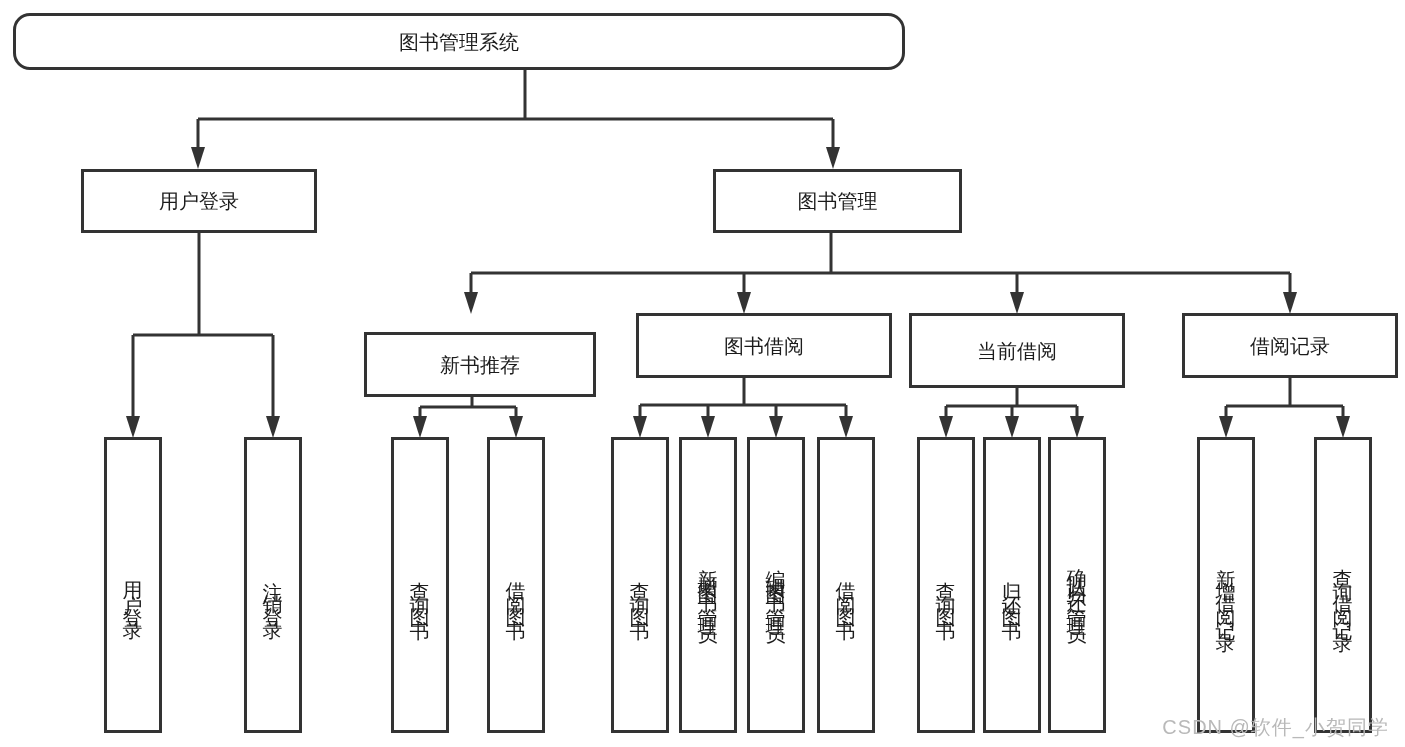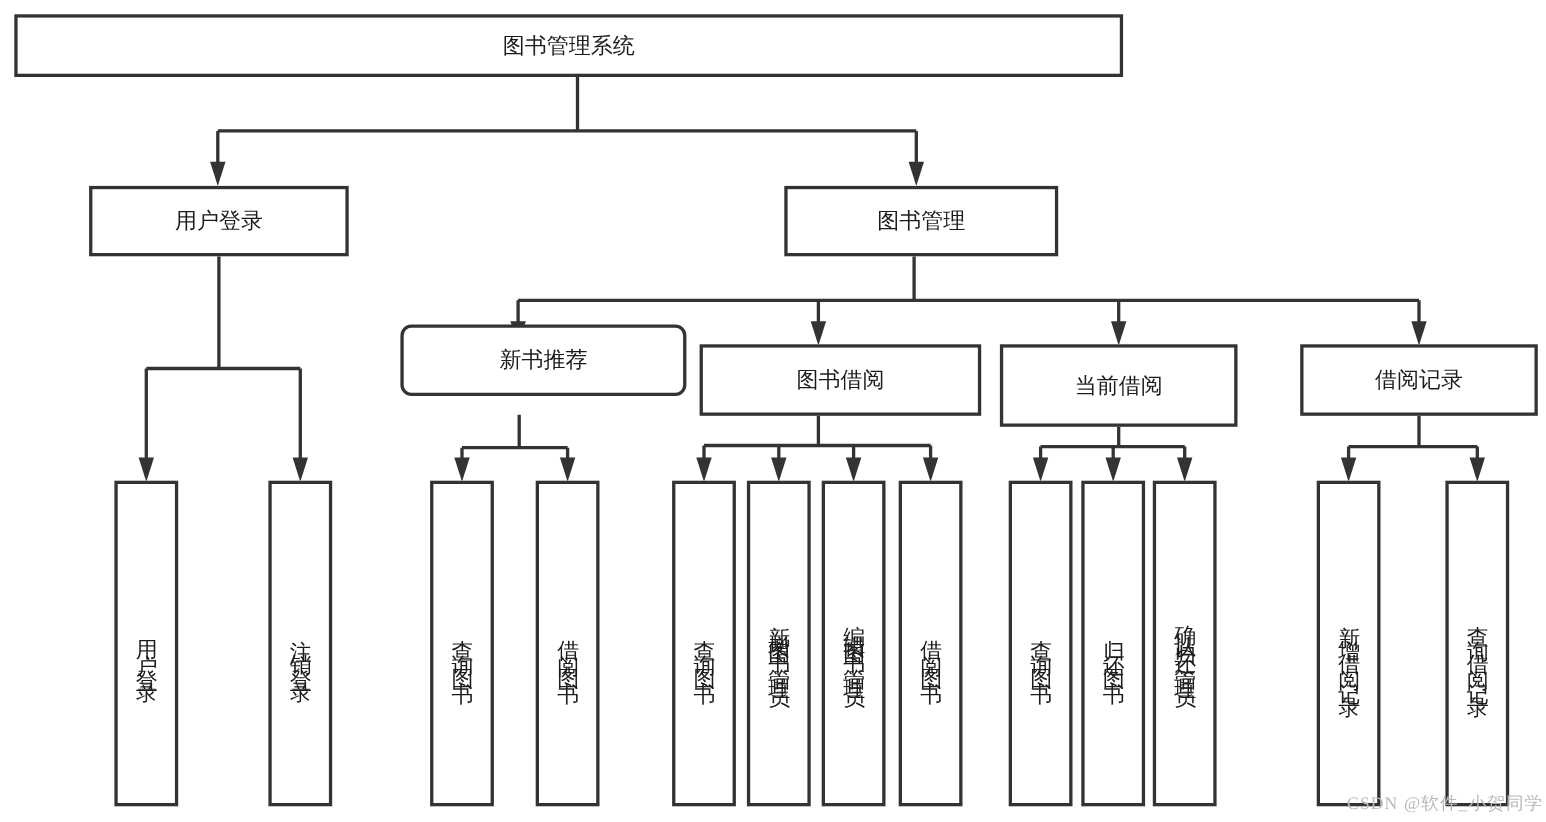--- a/index.html
+++ b/index.html
@@ -49,27 +49,26 @@
     stroke:var(--line);
     stroke-width:3;
     fill:none;
   }
   .connectors polygon{
     fill:var(--line);
     stroke:none;
   }
   .watermark{
     position:absolute;
-    right:2px;
+    right:16px;
     bottom:6px;
-    font-size:16px;
+    font-size:20px;
     letter-spacing:1px;
     color:var(--watermark);
     white-space:nowrap;
-    font-family:Liberation Serif, serif;
   }
 </style>
 </head>
 <body>
 
 <div class="canvas">
 
   <svg class="connectors" viewBox="0 0 1405 747" xmlns="http://www.w3.org/2000/svg">
 
     <path d="M525 70 V119 M198 119 H833 M198 119 V150 M833 119 V150"></path>
@@ -99,26 +98,26 @@
     <path d="M1017 377 V406 M946 406 H1077 M946 406 V418 M1012 406 V418 M1077 406 V418"></path>
     <polygon points="939,416 953,416 946,438"></polygon>
     <polygon points="1005,416 1019,416 1012,438"></polygon>
     <polygon points="1070,416 1084,416 1077,438"></polygon>
 
     <path d="M1290 377 V406 M1226 406 H1343 M1226 406 V418 M1343 406 V418"></path>
     <polygon points="1219,416 1233,416 1226,438"></polygon>
     <polygon points="1336,416 1350,416 1343,438"></polygon>
   </svg>
 
-  <div class="node" style="left:13px;top:13px;width:1008px;height:57px;">图书管理系统</div>
+  <div class="node" style="left:13px;top:13px;width:892px;height:57px;border-radius:17px;">图书管理系统</div>
 
   <div class="node" style="left:81px;top:169px;width:236px;height:64px;">用户登录</div>
   <div class="node" style="left:713px;top:169px;width:249px;height:64px;">图书管理</div>
 
-  <div class="node" style="left:364px;top:295px;width:260px;height:65px;border-radius:10px;">新书推荐</div>
+  <div class="node" style="left:364px;top:332px;width:232px;height:65px;">新书推荐</div>
   <div class="node" style="left:636px;top:313px;width:256px;height:65px;">图书借阅</div>
   <div class="node" style="left:909px;top:313px;width:216px;height:75px;">当前借阅</div>
   <div class="node" style="left:1182px;top:313px;width:216px;height:65px;">借阅记录</div>
 
   <div class="node leaf" style="left:104px;top:437px;width:58px;height:296px;">用户登录</div>
   <div class="node leaf" style="left:244px;top:437px;width:58px;height:296px;">注销登录</div>
 
   <div class="node leaf" style="left:391px;top:437px;width:58px;height:296px;">查询图书</div>
   <div class="node leaf" style="left:487px;top:437px;width:58px;height:296px;">借阅图书</div>
 

